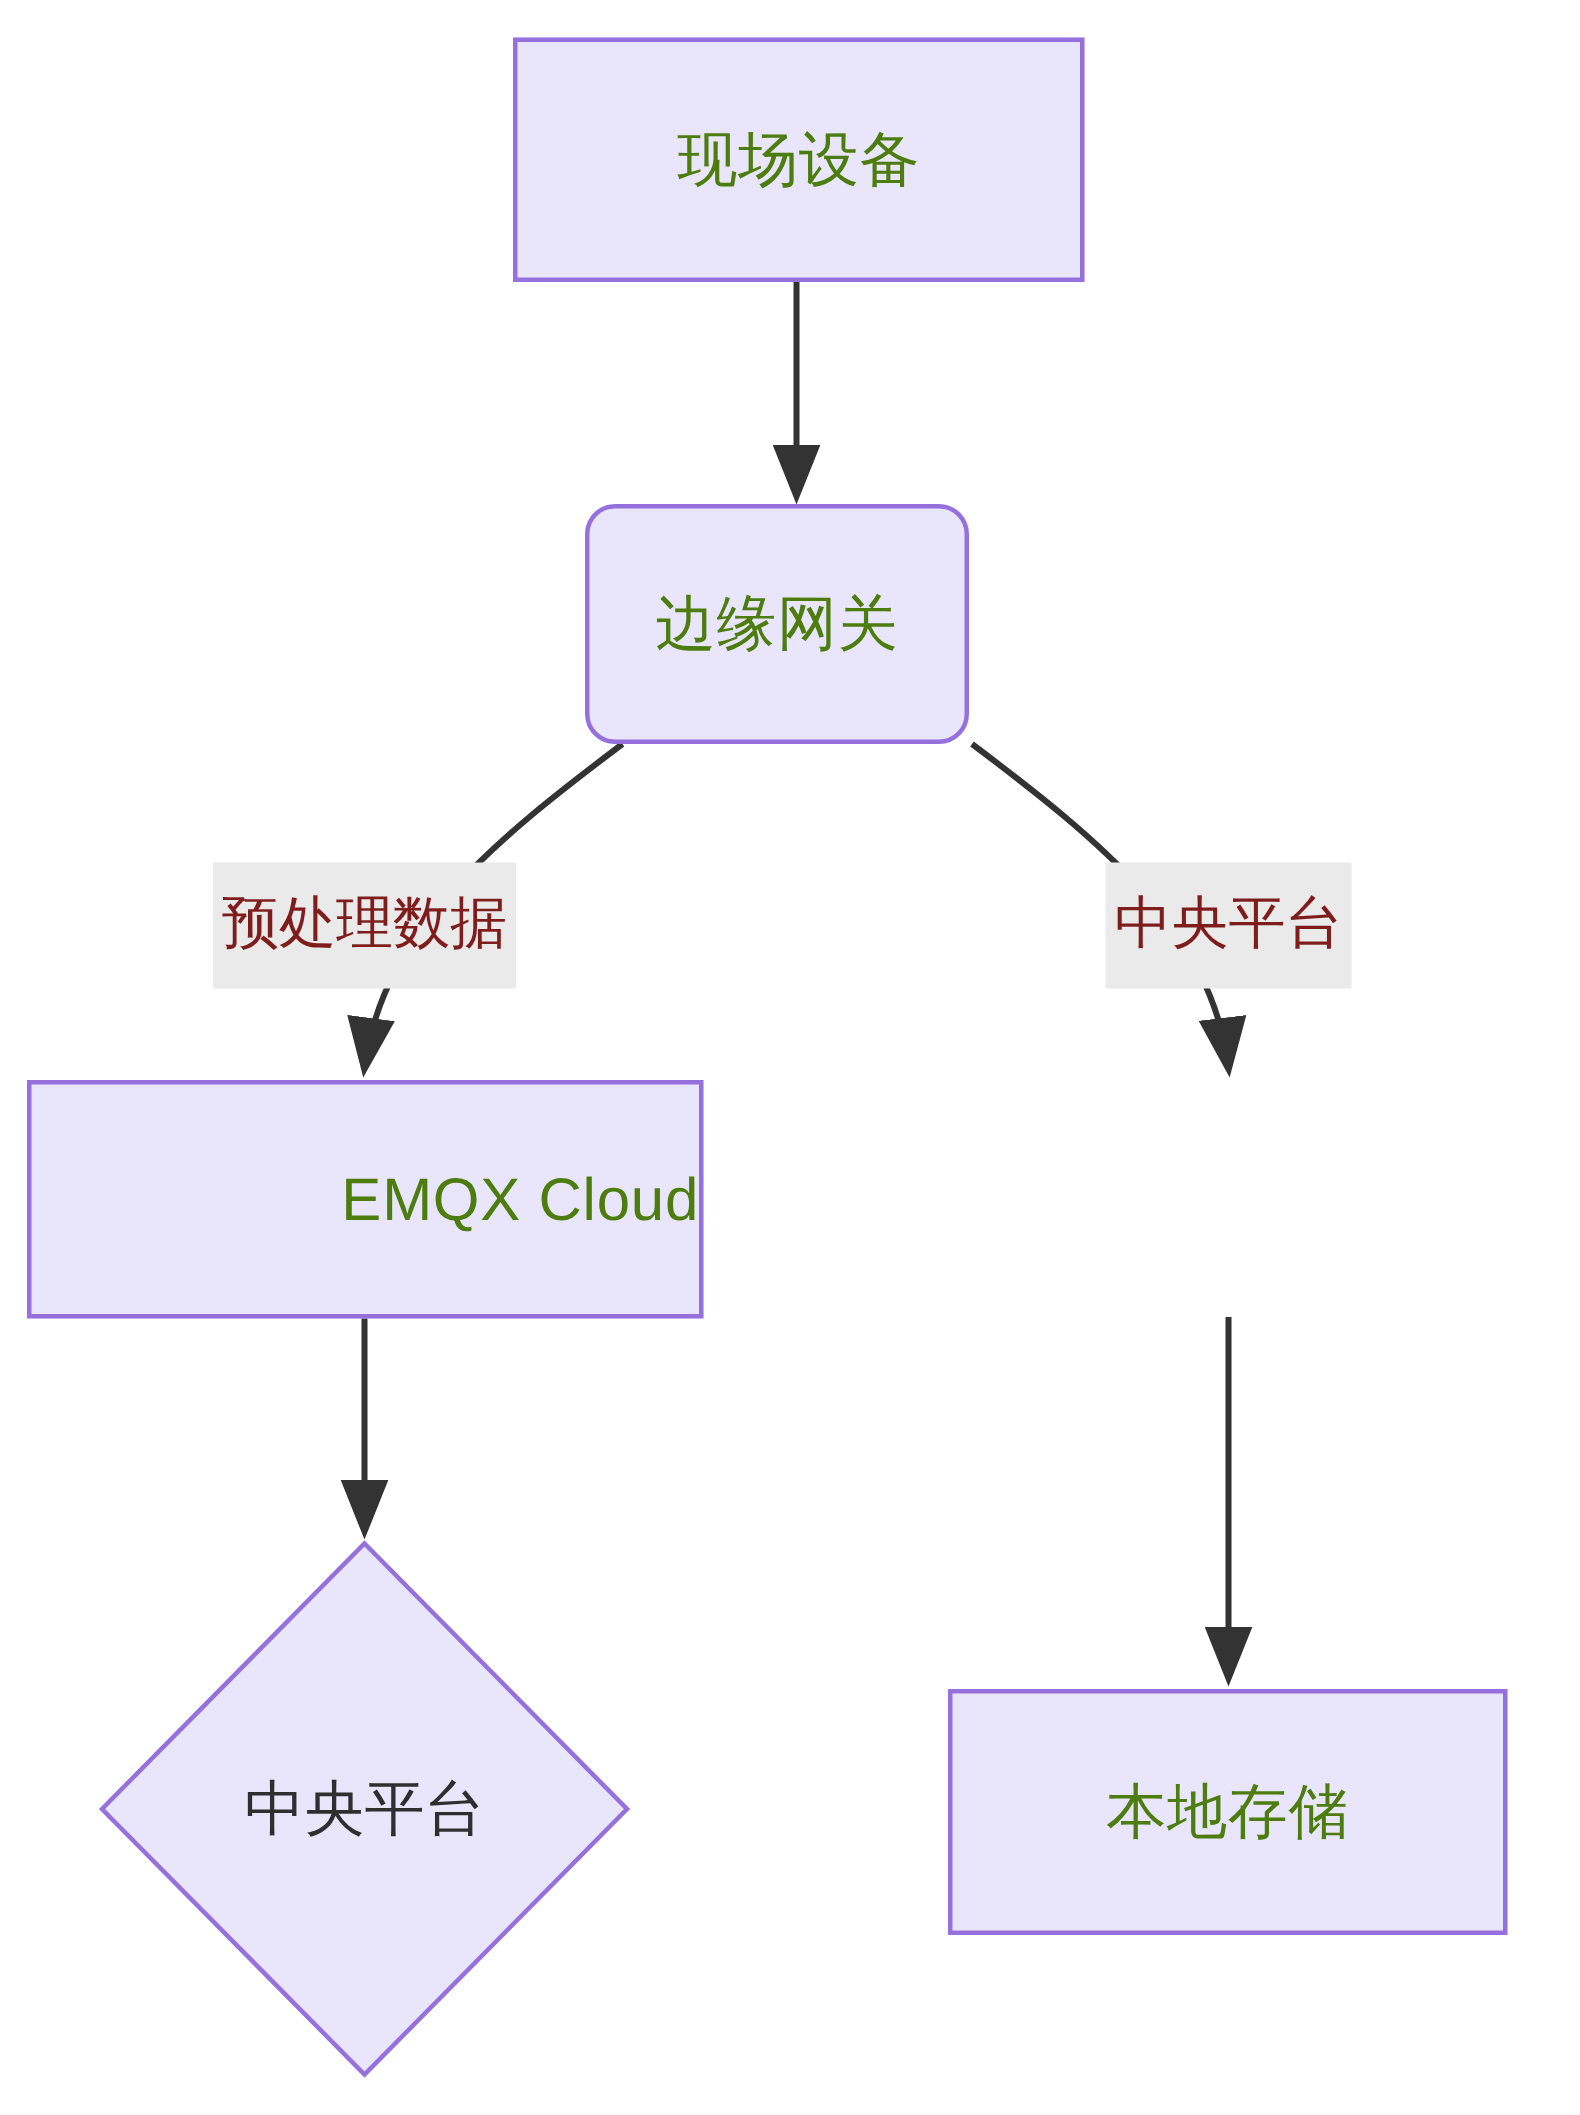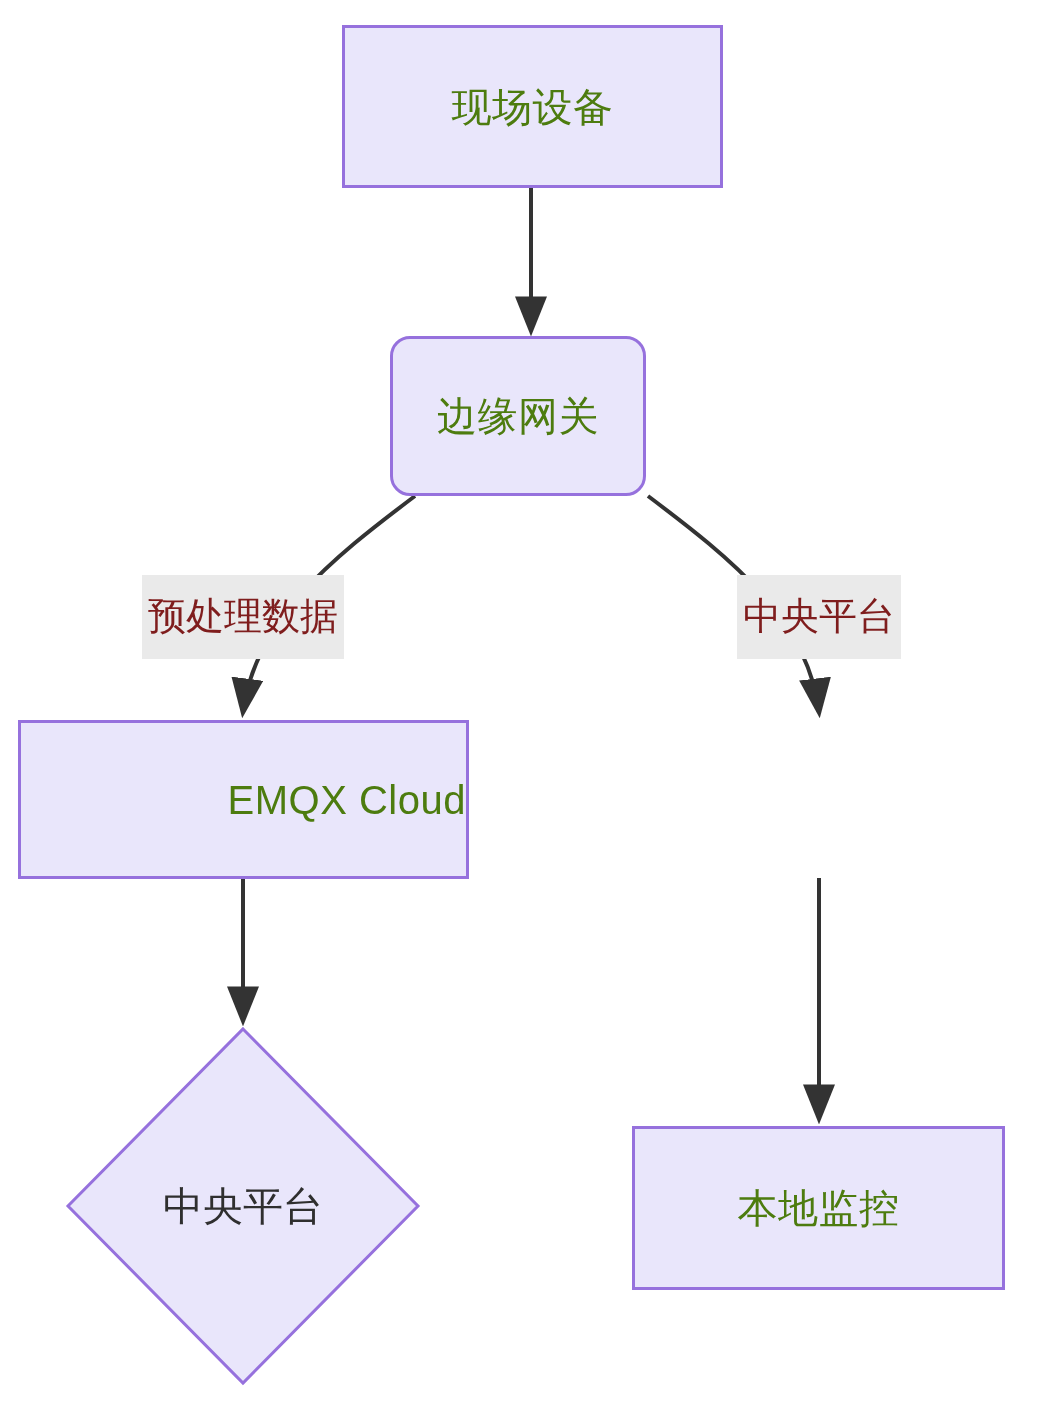--- a/index.html
+++ b/index.html
@@ -115,20 +115,20 @@
 
 
   <div class="diamond-wrap" style="left:65px; top:1026px; width:356px; height:360px;">
     <svg width="356" height="360" viewBox="0 0 356 360">
       <polygon points="178,3 353,180 178,357 3,180" fill="#e9e6fb" stroke="#9671dd" stroke-width="3"></polygon>
     </svg>
     <div class="diamond-text">中央平台</div>
   </div>
 
   <div class="node" style="left:632px; top:1126px; width:373px; height:164px;">
-    <span class="node-label">本地监控</span>
+    <span class="node-label">本地存储</span>
   </div>
 
   <div class="edge-label" style="left:243px; top:575px;">预处理数据</div>
 
   <div class="edge-label" style="left:819px; top:575px;">中央平台</div>
 
 </div>
 
 </body></html>

